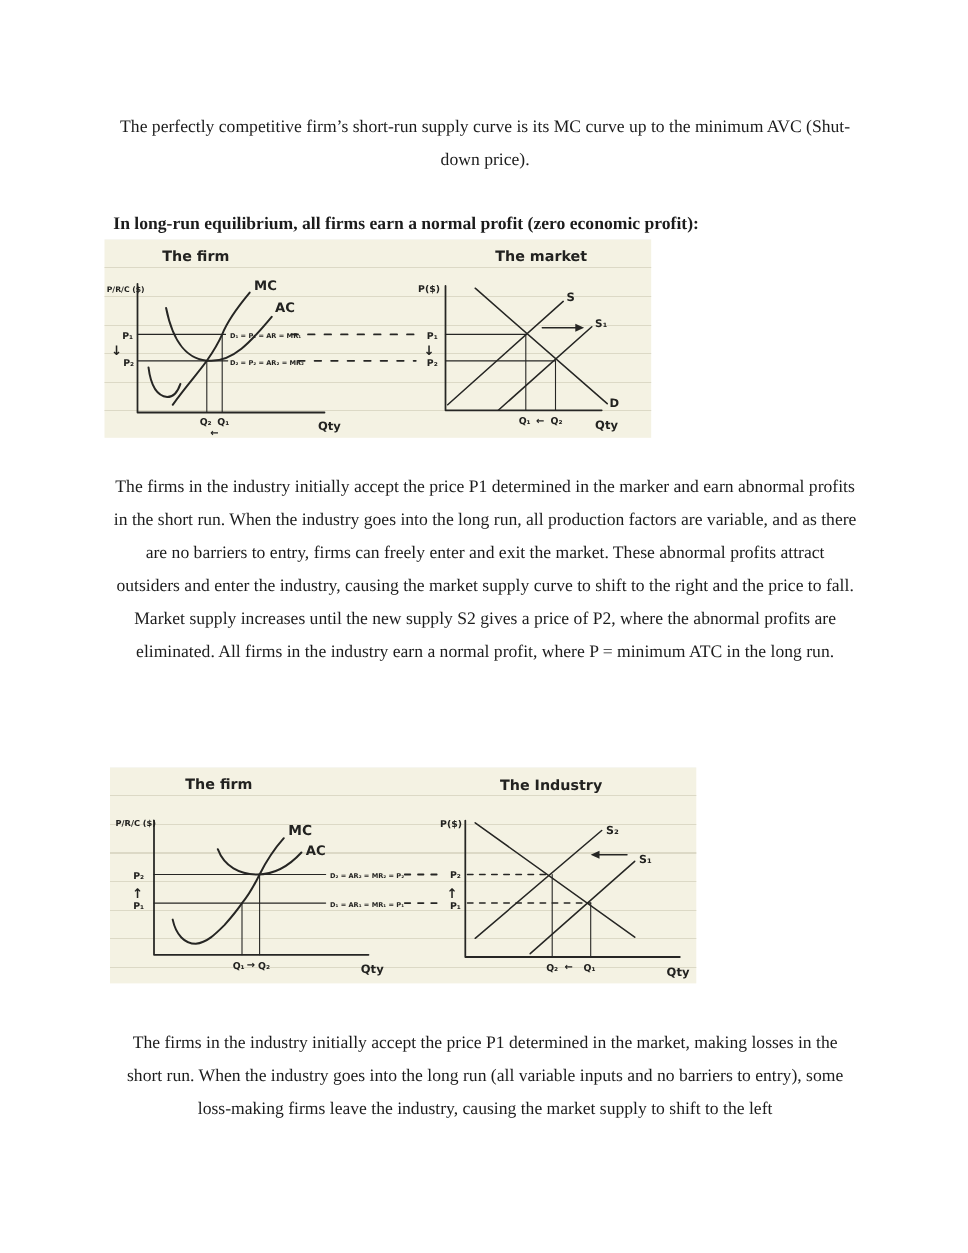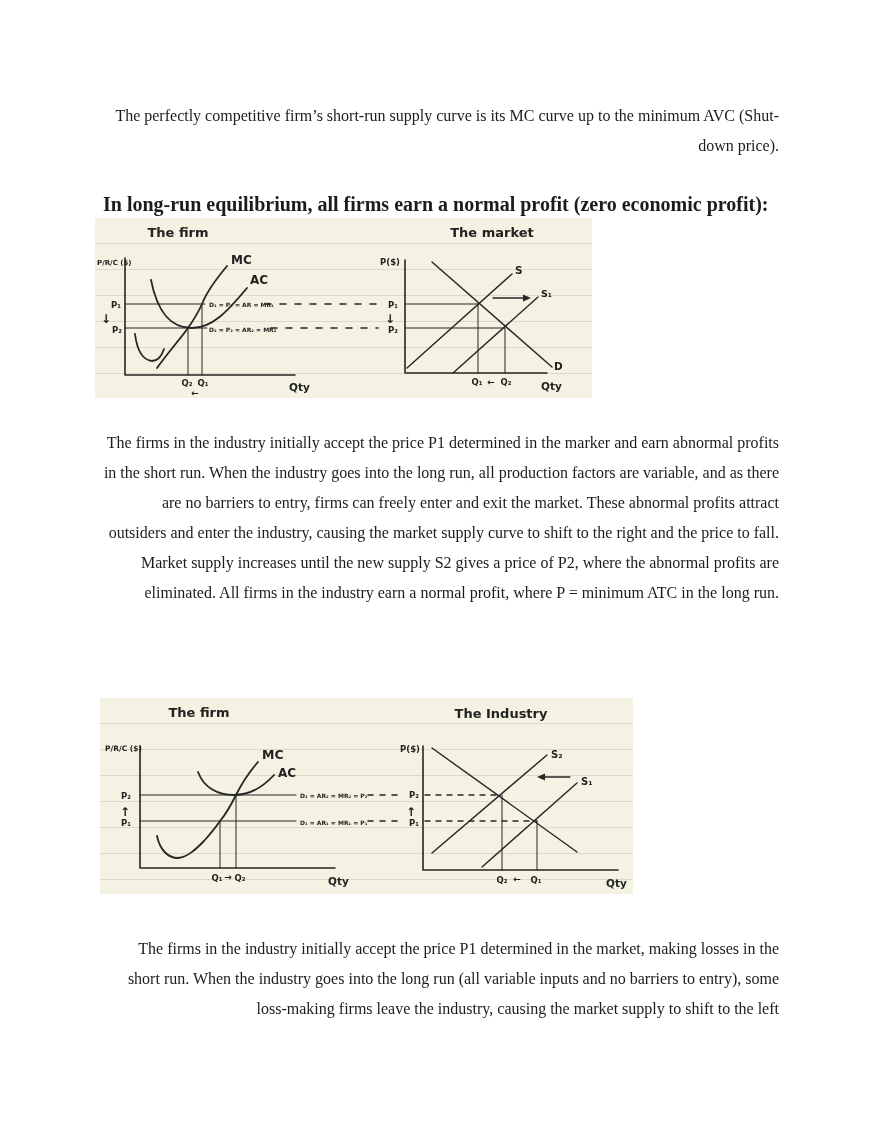--- a/index.html
+++ b/index.html
@@ -10,27 +10,27 @@
     font-family:"Liberation Serif", serif;
     color:#1c1c1c;
     overflow:hidden;
   }
   .para{
     position:absolute;
     left:103px;width:676px;
     margin:0;
     font-size:16px;
     line-height:30px;
-    text-align:right;
+    text-align:center;
   }
   .heading{
     position:absolute;
     left:103px;width:700px;
     margin:0;
-    font-size:20px;
+    font-size:16px;
     line-height:22px;
     font-weight:bold;
   }
   #para-intro{top:101px;}
   #section-heading{top:193px;}
   #para-profit{top:428px;}
   #para-loss{top:934px;}
   .diagram{
     position:absolute;
     background:

